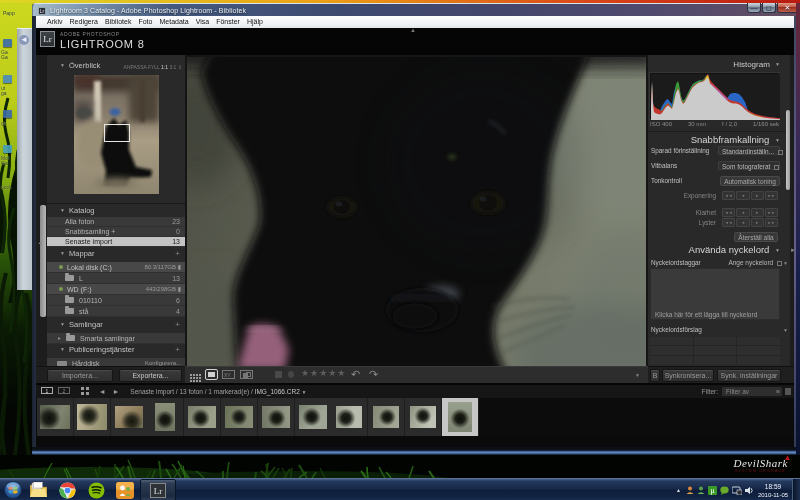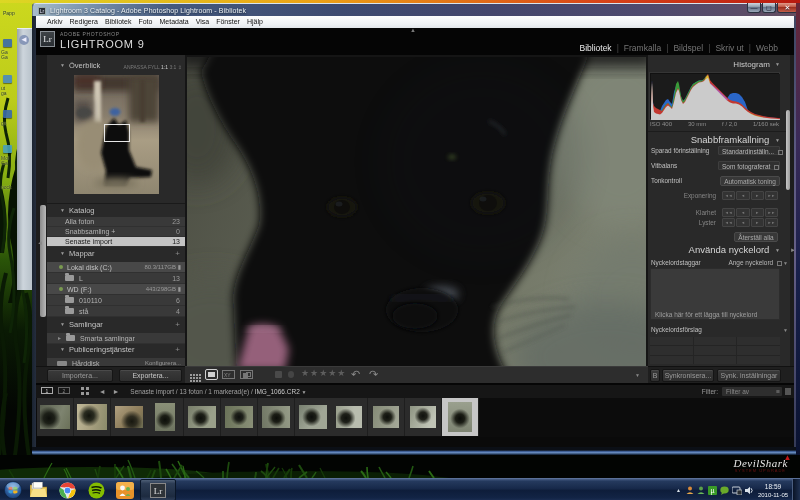--- a/index.html
+++ b/index.html
@@ -174,22 +174,21 @@
   <div class="a wb" id="wcls">
       <span>✕</span>
     </div>
   <div class="a" id="mbar"><span>Arkiv</span><span>Redigera</span><span>Bibliotek</span><span>Foto</span><span>Metadata</span><span>Visa</span><span>Fönster</span><span>Hjälp</span></div>
   <div class="a" id="wleft"></div>
     <div class="a" id="wright"></div>
   <div class="a" id="app">
     <div class="a" id="hdr">
       <div class="a" id="lrlogo">Lr</div>
       <div class="a ap">ADOBE PHOTOSHOP</div>
-      <div class="a lt">LIGHTROOM 9</div>
-      <div class="a" id="modules"><b>Bibliotek</b><i>|</i>Framkalla<i>|</i>Bildspel<i>|</i>Skriv ut<i>|</i>Webb</div>
+      <div class="a lt">LIGHTROOM 8</div>
       <div class="a" id="toparr">▲</div>
     </div>
     <div class="a" id="lgut">
         <div id="lscroll" class="a"></div>
         <div class="ca">◄</div>
       </div>
     <div class="a" id="lpc">
       <div class="ph" style="top:6px"><span class="tri">▼</span> Överblick <span class="zz"><span>ANPASSA</span> <span>FYLL</span> <b>1:1</b> <span>3:1</span> ⇳</span></div>
       <div class="a" id="nav"><svg width="85" height="119" viewBox="0 0 85 119">
       <defs>

